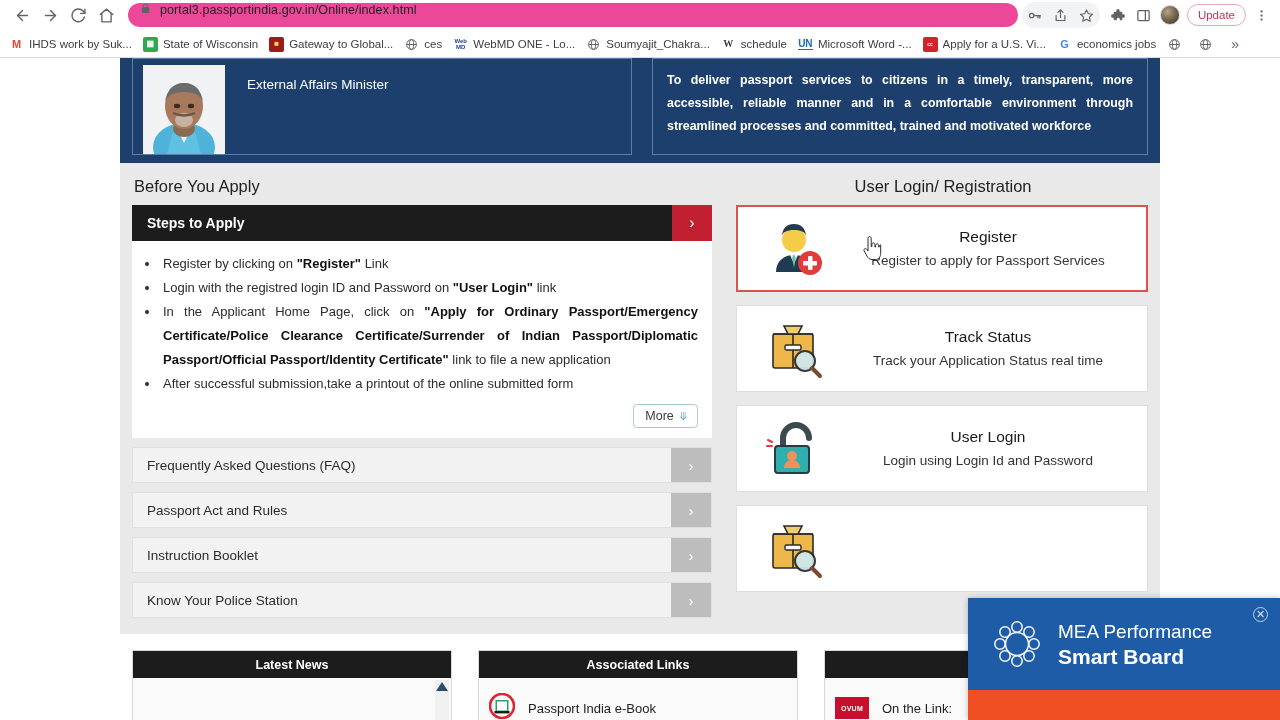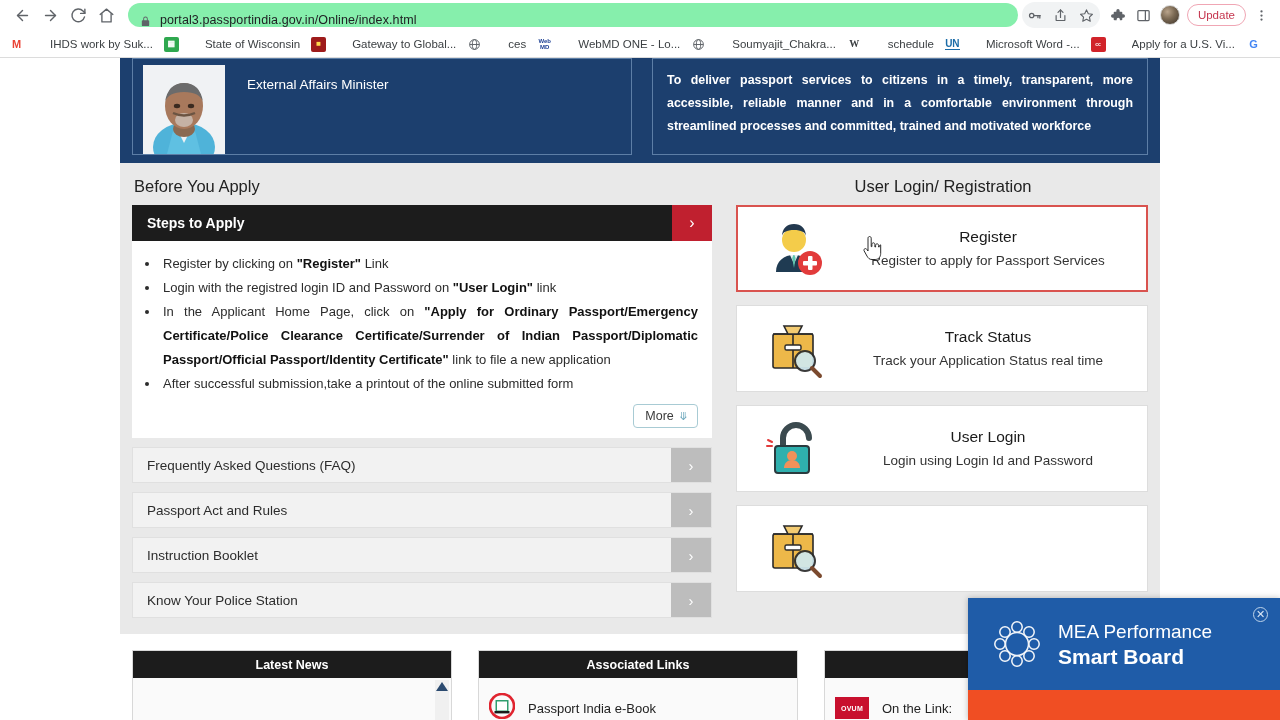--- a/index.html
+++ b/index.html
@@ -32,23 +32,23 @@
     flex: 0 0 auto;
   }
   .nav-btn:first-child { margin-left: 8px; }
   .nav-btn svg { display: block; }
 
   .omnibox {
     flex: 0 0 auto;
     height: 24px;
     margin-left: 8px;
     width: 890px;
-    background: #86efac;
+    background: #ec4899;
     border-radius: 12px;
-    display: flex; align-items: flex-end;
+    display: flex; align-items: flex-start;
     padding: 0 12px;
   }
   .omnibox .lock { margin-right: 9px; display: flex; align-items: center; }
   .omnibox-url {
     font-size: 12.5px; color: #202124;
     white-space: nowrap; overflow: hidden;
     letter-spacing: .1px;
   }
   .tb-icons {
     position: absolute; right: 6px; top: 0;
@@ -105,21 +105,21 @@
     width: 15px; height: 15px;
     margin-right: 5px;
     flex: 0 0 auto;
     display: flex; align-items: center; justify-content: center;
     font-size: 9px; font-weight: bold; line-height: 1;
     border-radius: 2px;
     overflow: hidden;
   }
   .bm-label {
     font-size: 11.5px; color: #3c4043;
-    white-space: nowrap; overflow: hidden; text-overflow: ellipsis; margin-left: 21px;
+    white-space: nowrap; overflow: hidden; text-overflow: ellipsis;
   }
   .bm-overflow {
     font-size: 14px; color: #5f6368; margin-left: 2px;
   }
 
   
   .page {
     position: absolute; top: 58px; left: 0;
     width: 1280px; height: 662px;
     background: #ffffff;

